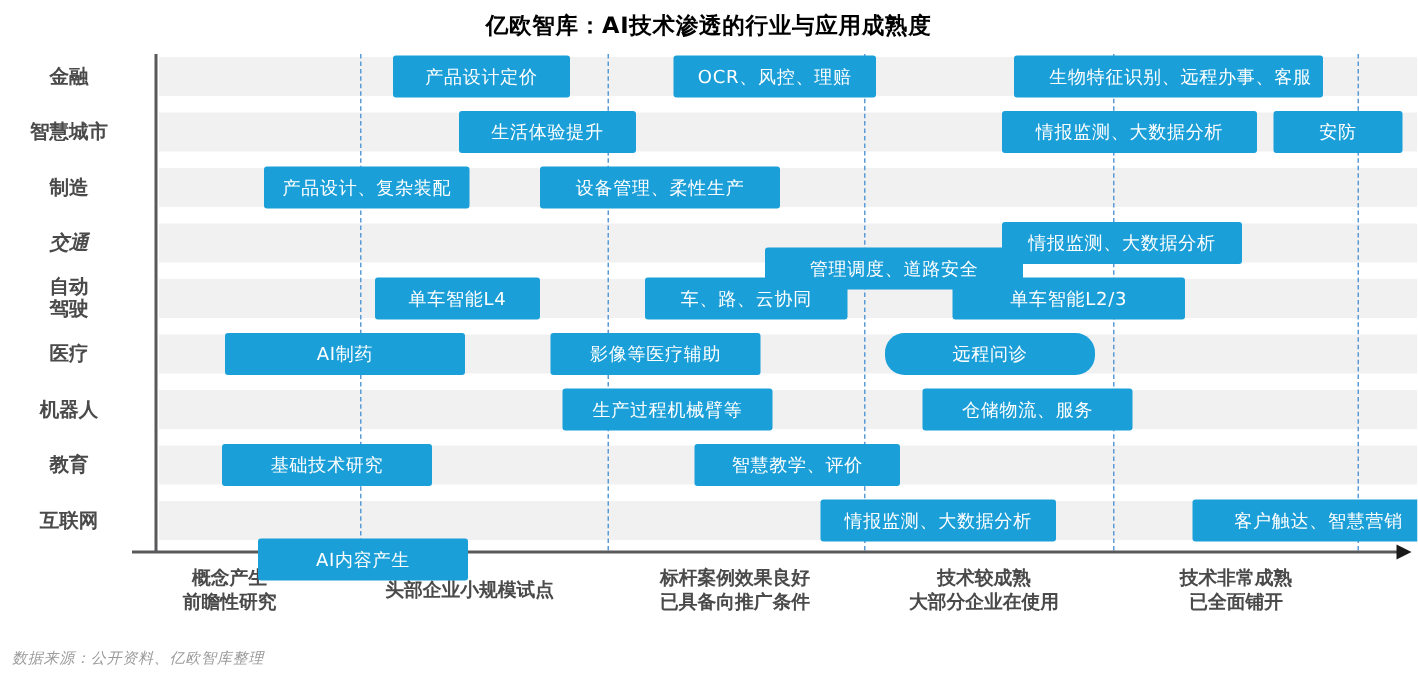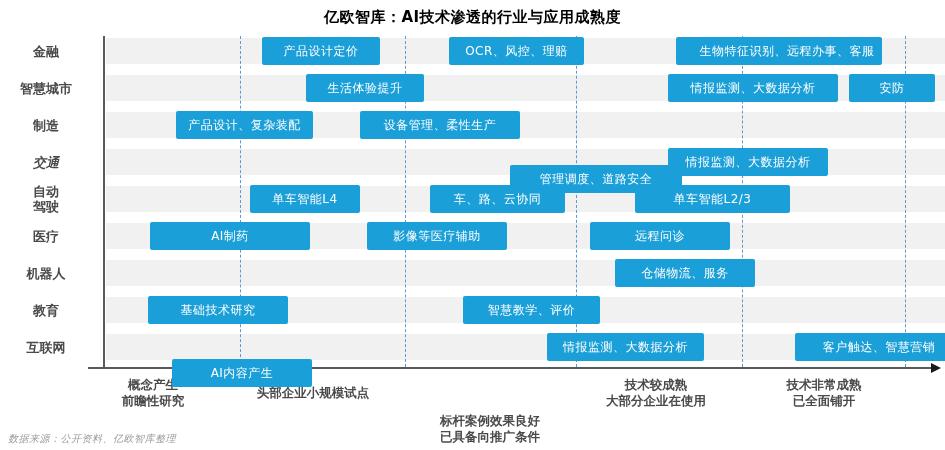--- a/index.html
+++ b/index.html
@@ -56,35 +56,36 @@
     <div class="band" style="top: 186px;"></div>
     <div class="row-label" style="top: 186px;">自动
 驾驶</div>
     <div class="box" style="top: 185px; left: 250px; width: 110px;">单车智能L4</div>
     <div class="box" style="top: 185px; left: 430px; width: 135px;">车、路、云协同</div>
     <div class="box" style="top: 185px; left: 635px; width: 155px;">单车智能L2/3</div>
     <div class="band" style="top: 223px;"></div>
     <div class="row-label" style="top: 223px;">医疗</div>
     <div class="box" style="top: 222px; left: 150px; width: 160px;">AI制药</div>
     <div class="box" style="top: 222px; left: 367px; width: 140px;">影像等医疗辅助</div>
-    <div class="box" style="top: 222px; left: 590px; width: 140px;">远程问诊</div>
+    <div class="box" style="top: 222px; left: 590px; width: 140px; border-radius: 13px;">远程问诊</div>
     <div class="band" style="top: 260px;"></div>
     <div class="row-label" style="top: 260px;">机器人</div>
+    <div class="box" style="top: 259px; left: 375px; width: 140px;">生产过程机械臂等</div>
     <div class="box" style="top: 259px; left: 615px; width: 140px;">仓储物流、服务</div>
     <div class="band" style="top: 297px;"></div>
     <div class="row-label" style="top: 297px;">教育</div>
     <div class="box" style="top: 296px; left: 148px; width: 140px;">基础技术研究</div>
     <div class="box" style="top: 296px; left: 463px; width: 137px;">智慧教学、评价</div>
     <div class="band" style="top: 334px;"></div>
     <div class="row-label" style="top: 334px;">互联网</div>
     <div class="box" style="top: 333px; left: 172px; width: 140px; margin-top: 26px;">AI内容产生</div>
     <div class="box" style="top: 333px; left: 547px; width: 157px;">情报监测、大数据分析</div>
     <div class="box" style="top: 333px; left: 795px; width: 168px;">客户触达、智慧营销</div>
     <div class="stage" style="left: 58px;">概念产生
 前瞻性研究</div>
     <div class="stage" style="left: 218px;">头部企业小规模试点</div>
-    <div class="stage" style="left: 395px; margin-top: 36px;">标杆案例效果良好
+    <div class="stage" style="left: 395px;">标杆案例效果良好
 已具备向推广条件</div>
     <div class="stage" style="left: 561px;">技术较成熟
 大部分企业在使用</div>
     <div class="stage" style="left: 729px;">技术非常成熟
 已全面铺开</div>
   </div>
 
 </body></html>

